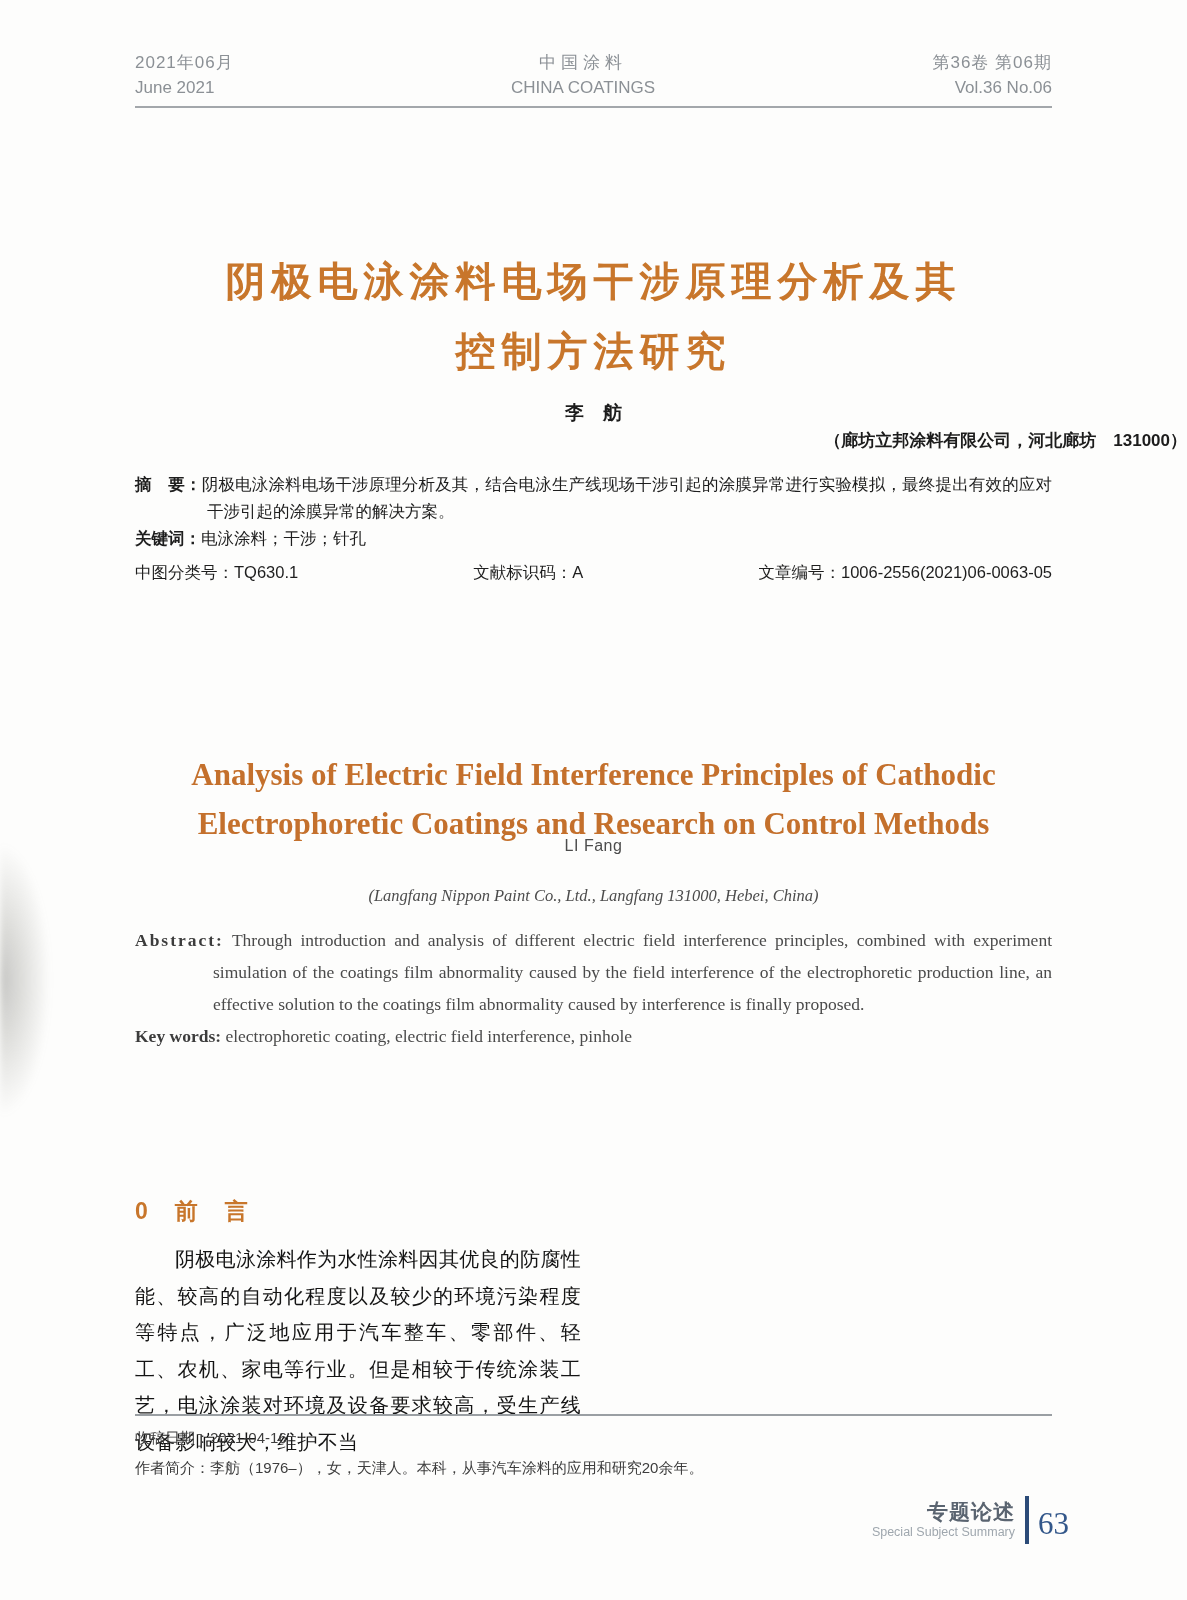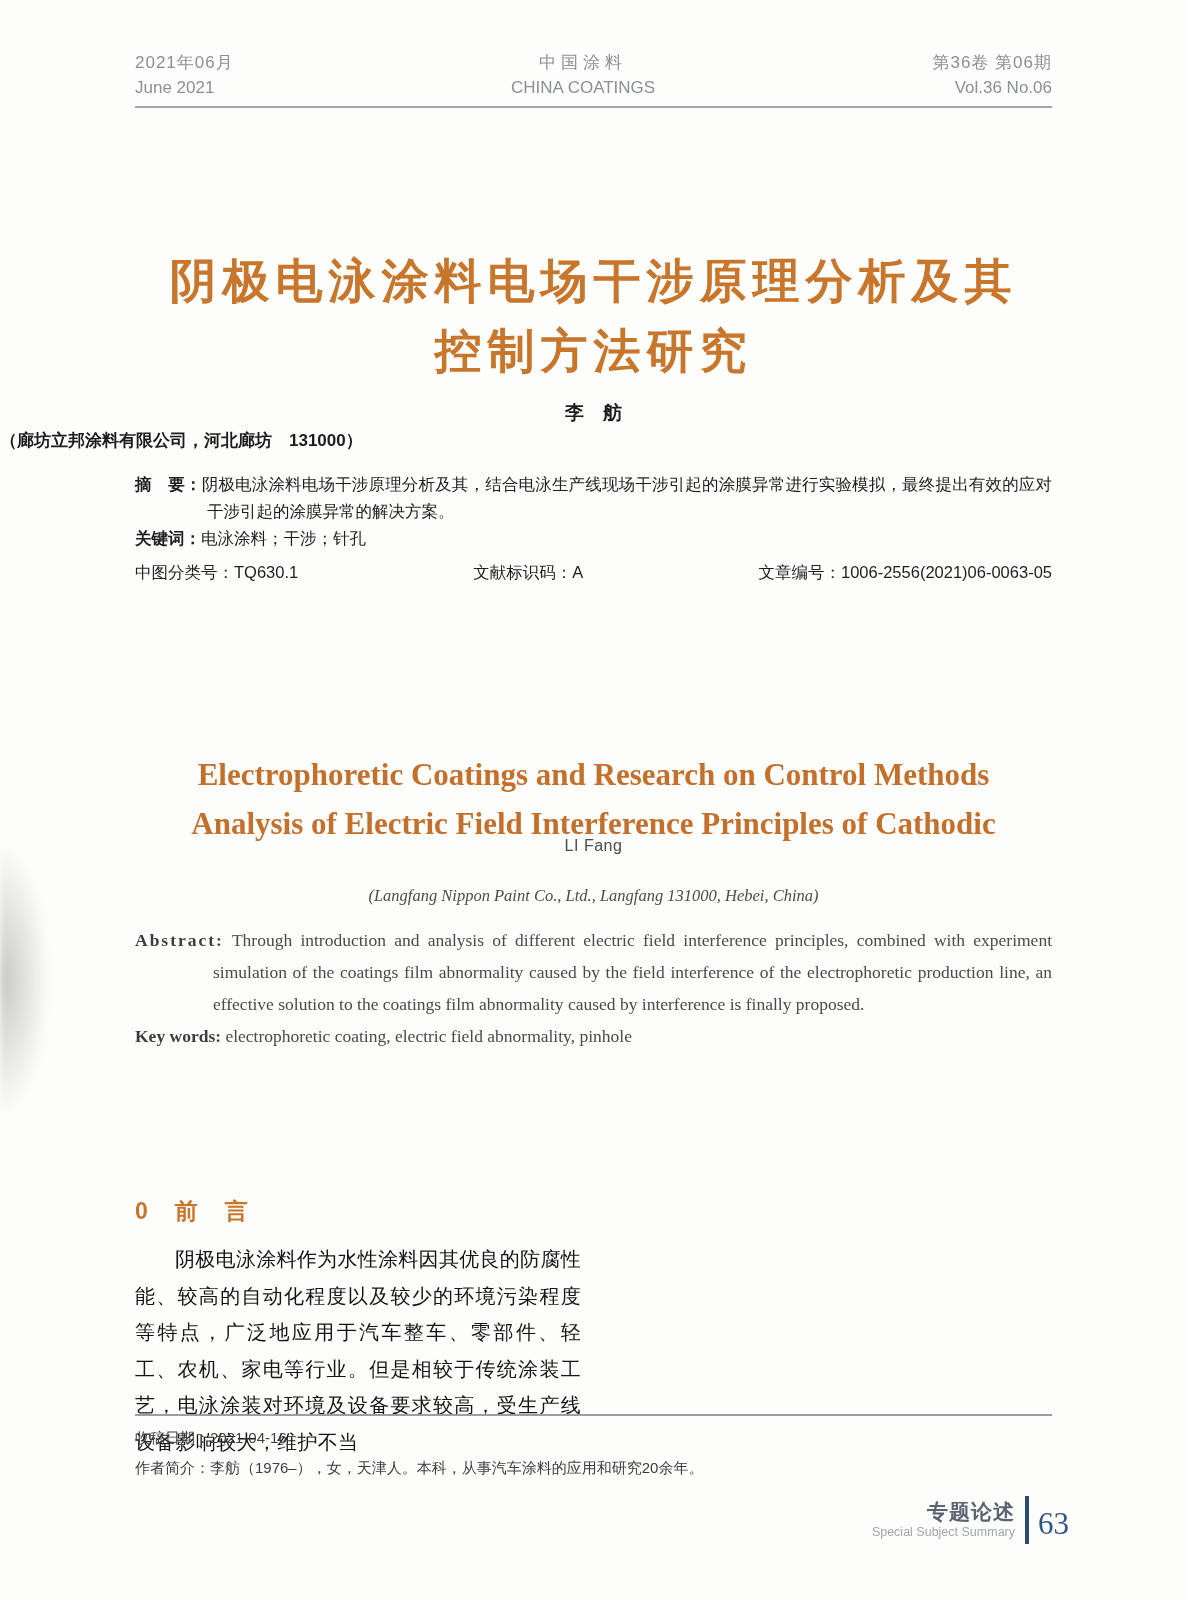--- a/index.html
+++ b/index.html
@@ -25,29 +25,29 @@
   .jheader .cn { letter-spacing:5px; }
   .jheader .col-l .cn, .jheader .col-r .cn { letter-spacing:1px; }
   .jheader-rule {
     position:absolute; top:106px; left:135px; right:135px;
     border-top:2px solid #a3a7ab;
   }
   
   .cn-title {
     position:absolute; top:246px; left:0; width:100%;
     text-align:center; font-weight:bold; color:#c8762b;
-    font-size:47px; line-height:70px; letter-spacing:6px;
+    font-size:40px; line-height:70px; letter-spacing:6px;
   }
   .cn-author {
     position:absolute; top:400px; left:0; width:100%;
     text-align:center; font-weight:bold; font-size:19px; color:#1c1c1c;
   }
   .cn-affil {
     position:absolute; top:429px; left:0; width:100%;
-    text-align:left; font-weight:bold; font-size:17px; color:#1c1c1c;
+    text-align:right; font-weight:bold; font-size:17px; color:#1c1c1c;
   }
   
   .cn-meta {
     position:absolute; top:471px; left:135px; width:917px;
     font-size:16.5px; line-height:27px; color:#1e1e1e;
   }
   .hang-cn { padding-left:72px; text-indent:-72px; text-align:justify; }
   .cn-meta .lbl { font-weight:bold; }
   .kw-line { margin-top:0; }
   .clc-row { display:flex; justify-content:space-between; margin-top:7px;gap:36px; }
@@ -161,34 +161,34 @@
       <span>
         <span>文献标识码：</span><span>A</span>
       </span>
       <span>
         <span>文章编号：</span><span>1006-2556(2021)06-0063-05</span>
       </span>
     </div>
   </div>
 
   <div class="en-title">
+    <div>Analysis of Electric Field Interference Principles of Cathodic</div>
     <div>Electrophoretic Coatings and Research on Control Methods</div>
-    <div>Analysis of Electric Field Interference Principles of Cathodic</div>
   </div>
   <div class="en-author">LI Fang</div>
   <div class="en-affil">(Langfang Nippon Paint Co., Ltd., Langfang 131000, Hebei, China)</div>
 
   <div class="en-meta">
     <div class="hang-en">
       <span class="lbl-abs">Abstract:</span>
       <span>Through introduction and analysis of different electric field interference principles, combined with experiment simulation of the coatings film abnormality caused by the field interference of the electrophoretic production line, an effective solution to the coatings film abnormality caused by interference is finally proposed.</span>
     </div>
     <div class="hang-en">
       <span class="lbl-kw">Key words:</span>
-      <span>electrophoretic coating, electric field abnormality, pinhole</span>
+      <span>electrophoretic coating, electric field interference, pinhole</span>
     </div>
   </div>
 
   <div class="body-cols">
     <div class="bcol bcol-l">
       <h2 class="sec-head">0　前　言</h2>
       <p class="p-indent">阴极电泳涂料作为水性涂料因其优良的防腐性能、较高的自动化程度以及较少的环境污染程度等特点，广泛地应用于汽车整车、零部件、轻工、农机、家电等行业。但是相较于传统涂装工艺，电泳涂装对环境及设备要求较高，受生产线设备影响较大，维护不当</p>
     </div>
   </div>
 

